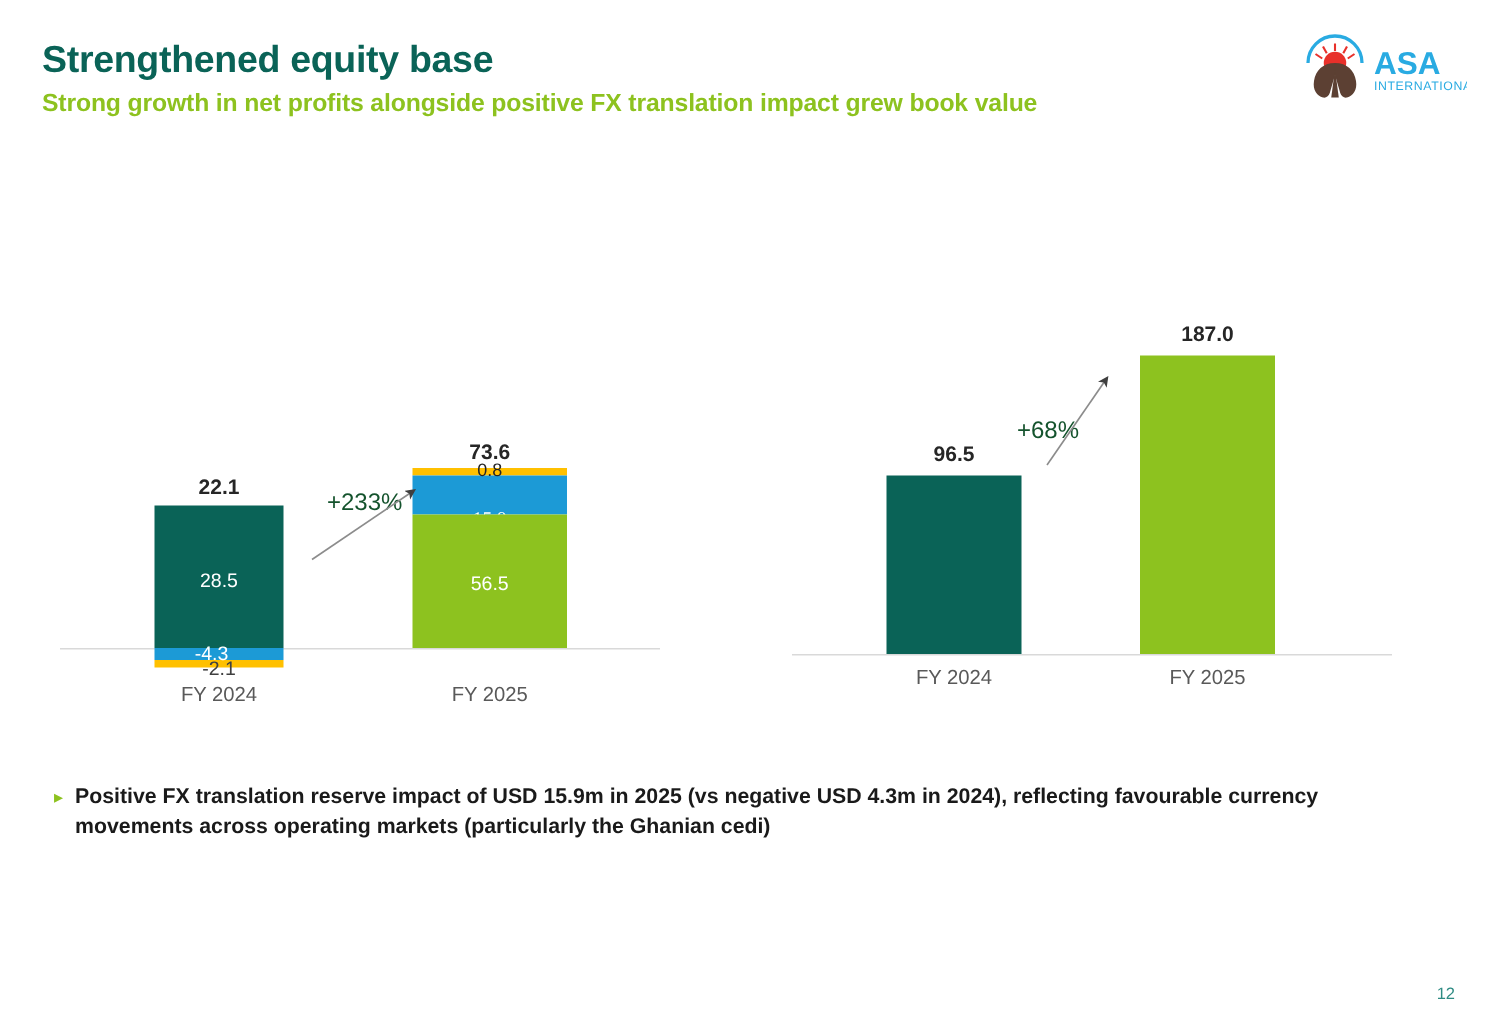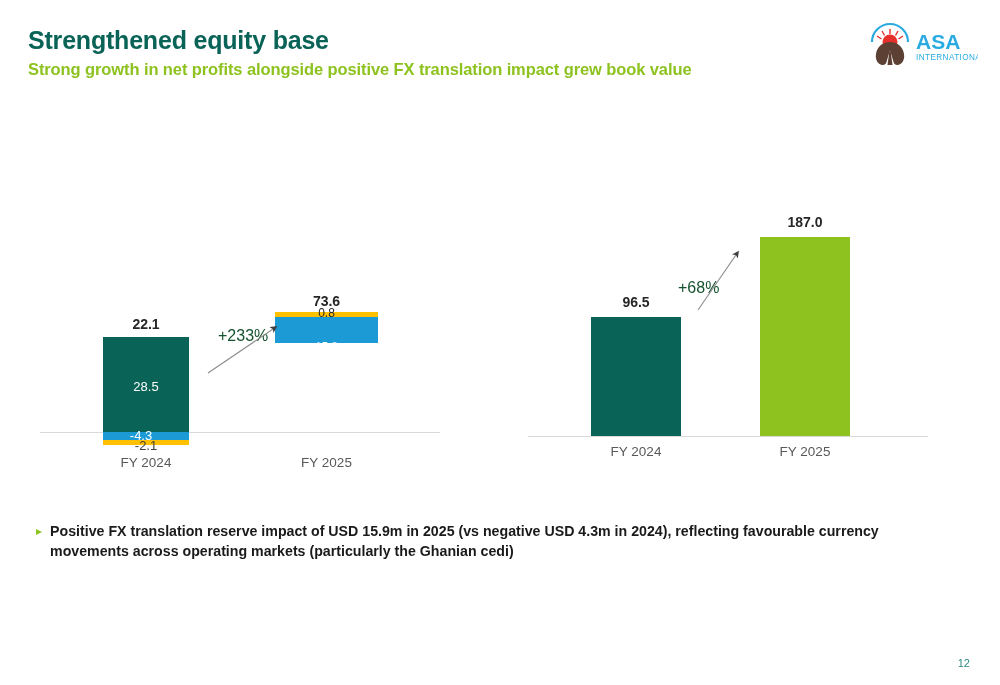--- a/index.html
+++ b/index.html
@@ -133,20 +133,23 @@
     <div class="bar" style="left:63px; width:86px; top:235px; height:5px; background:#ffc000;"></div>
 
     <div class="total-label" style="left:63px; width:86px; top:111px;">22.1</div>
     <div class="neg-label" style="left:63px; width:76px; top:223px; color:#ffffff;">-4.3</div>
     <div class="neg-label" style="left:63px; width:86px; top:233px;">-2.1</div>
 
     <div class="bar" style="left:235px; width:103px; top:107px; height:5px; background:#ffc000;"></div>
     <div class="bar" style="left:235px; width:103px; top:112px; height:26px; background:#1c9ad6;">
       <div class="seg-label" style="top:22px;font-family:Liberation Serif, serif;">15.9</div>
     </div>
+    <div class="bar" style="left:235px; width:103px; top:138px; height:89px; background:#8dc21f;">
+      <div class="seg-label" style="top:39px;">56.5</div>
+    </div>
 
     <div class="total-label" style="left:235px; width:103px; top:88px;">73.6</div>
     <div class="neg-label" style="left:235px; width:103px; top:101px; color:#262626; font-size:12px;">0.8</div>
 
     <div class="growth-label" style="left:146px; top:122px;margin-left:32px;">+233%</div>
     <svg class="arrow-svg" style="left:160px; top:112px;" width="90" height="60">
       <defs>
         <marker id="ah1" markerWidth="7" markerHeight="7" refX="5" refY="3.2" orient="auto">
           <path d="M0,0 L6.5,3.2 L0,6.4 L1.6,3.2 Z" fill="#3f3f3f"></path>
         </marker>

